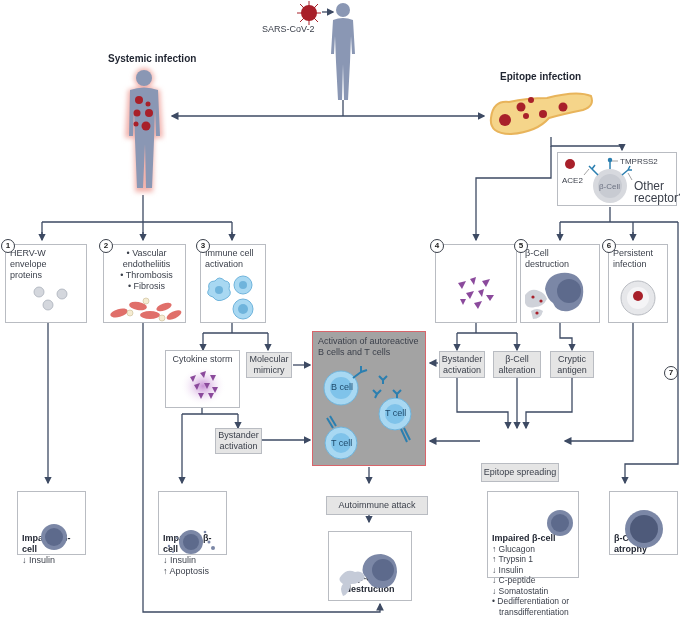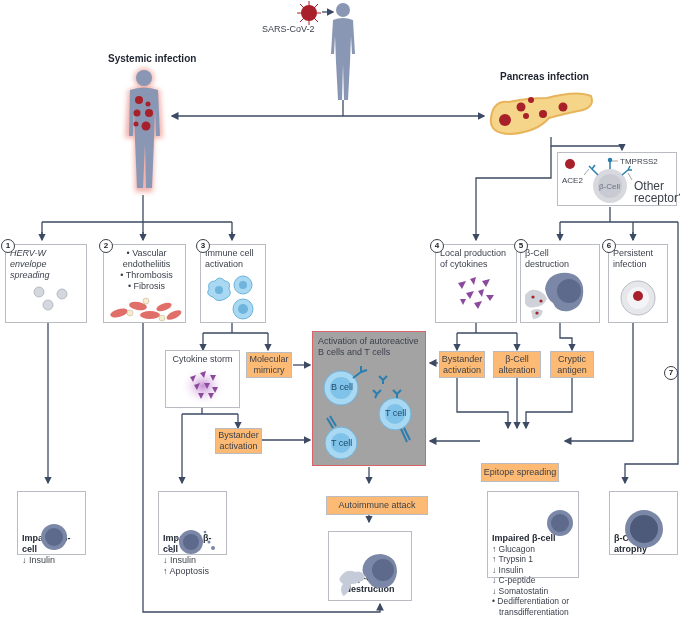--- a/index.html
+++ b/index.html
@@ -1,20 +1,20 @@
 <!DOCTYPE html>
 <html><head>
 <meta charset="utf-8">
 <style>
   html, body { margin:0; padding:0; background:#ffffff; }
   body { width:680px; height:620px; position:relative; overflow:hidden; font-family:"Liberation Sans", sans-serif; color:#3a3f4a; }
   #lines { position:absolute; left:0; top:0; width:680px; height:620px; }
   .box { position:absolute; border:1px solid #b9bcc2; background:#fff; box-sizing:border-box; font-size:9px; line-height:11px; color:#3a3f4a; }
   .box .t { padding:3px 4px; }
-  .small { position:absolute; border:1px solid #b9bcc2; background:#fdba74; box-sizing:border-box; font-size:9px; line-height:11px; text-align:center; color:#3a3f4a; display:flex; align-items:center; justify-content:center; }
+  .small { position:absolute; border:1px solid #b9bcc2; background:#e5e5e5; box-sizing:border-box; font-size:9px; line-height:11px; text-align:center; color:#3a3f4a; display:flex; align-items:center; justify-content:center; }
   .num { position:absolute; width:12px; height:12px; border:1px solid #3a3f4a; border-radius:50%; background:#fff; font-size:8px; line-height:12px; text-align:center; font-weight:bold; color:#222; }
   .title { position:absolute; font-weight:bold; font-size:10px; color:#1f2430; }
   .label { position:absolute; font-size:9px; color:#3a3f4a; }
   .bold { font-weight:bold; color:#1f2430;margin-top:38px; }
   ul { margin:0; padding:0; list-style:none; }
   .redbox { position:absolute; border:1.2px solid #d8646a; background:#a3a3a3; box-sizing:border-box; }
   svg.icon { position:absolute; overflow:visible; }
 </style>
 </head>
 <body>
@@ -120,21 +120,21 @@
   <g fill="#a8202a">
     <circle cx="21" cy="32" r="4"></circle>
       <circle cx="30" cy="36" r="2.5"></circle>
     <circle cx="19" cy="45" r="3.5"></circle>
       <circle cx="31" cy="45" r="4"></circle>
     <circle cx="18" cy="56" r="2.5"></circle>
       <circle cx="28" cy="58" r="4.5"></circle>
   </g>
 </svg>
 
-<div class="title" style="left:500px;top:71px;">Pancreas infection</div>
+<div class="title" style="left:500px;top:71px;">Epitope infection</div>
 <svg class="icon" style="left:487px;top:88px;" width="108" height="50" viewBox="0 0 108 50">
   <path d="M4,30 Q6,12 22,14 Q40,10 60,10 Q90,2 104,8 Q108,18 96,22 Q76,26 62,30 Q50,44 24,46 Q2,46 4,30 Z" fill="#f5d58a" stroke="#e8b45b" stroke-width="2"></path>
   <g fill="#a8202a">
     <circle cx="18" cy="32" r="6"></circle>
       <circle cx="34" cy="19" r="4.5"></circle>
     <circle cx="44" cy="12" r="3"></circle>
       <circle cx="39" cy="28" r="3"></circle>
     <circle cx="56" cy="26" r="4"></circle>
       <circle cx="76" cy="19" r="4.5"></circle>
   </g>
@@ -156,22 +156,22 @@
         <path d="M54,8 L60,8"></path>
         <path d="M70,20 L74,27"></path>
     </g>
   </svg>
   <div class="label" style="left:4px;top:22px;font-size:8px;">ACE2</div>
   <div class="label" style="left:62px;top:3px;font-size:8px;">TMPRSS2</div>
   <div class="label" style="left:76px;top:27px;font-size:12px;line-height:12px;width:42px;">Other receptor?</div>
   <div class="label" style="left:41px;top:28px;font-size:8px;color:#6a7080;">β-Cell</div>
 </div>
 
-<div class="box" style="left:5px;top:244px;width:82px;height:79px;font-style:italic;">
-  <div class="t"><span>HERV-W envelope</span><br><span>spreading</span></div>
+<div class="box" style="left:5px;top:244px;width:82px;height:79px;">
+  <div class="t"><span>HERV-W envelope</span><br><span>proteins</span></div>
   <svg class="icon" style="left:26px;top:40px;" width="40" height="28" viewBox="0 0 40 28">
     <g fill="#d4d7dd" stroke="#aab0ba" stroke-width="0.8">
       <circle cx="7" cy="7" r="5"></circle>
         <circle cx="30" cy="9" r="5"></circle>
         <circle cx="16" cy="20" r="5"></circle>
     </g>
   </svg>
 </div>
 <div class="num" style="left:1px;top:239px;">1</div>
 
@@ -209,21 +209,20 @@
     <g fill="#6fb4dc">
         <circle cx="14" cy="15" r="4"></circle>
         <circle cx="38" cy="10" r="4"></circle>
         <circle cx="38" cy="34" r="5"></circle>
       </g>
   </svg>
 </div>
 <div class="num" style="left:196px;top:239px;">3</div>
 
 <div class="box" style="left:435px;top:244px;width:82px;height:79px;">
-  <div class="t"><span>Local production</span><br><span>of cytokines</span></div>
   <svg class="icon" style="left:20px;top:32px;" width="40" height="34" viewBox="0 0 40 34">
     <g fill="#8b4a9c">
       <path d="M2,6 L10,4 L6,12 Z"></path>
         <path d="M14,2 L20,0 L18,8 Z"></path>
         <path d="M26,4 L34,2 L30,10 Z"></path>
       <path d="M10,16 L18,14 L14,22 Z"></path>
         <path d="M22,14 L28,12 L26,20 Z"></path>
         <path d="M30,18 L38,18 L34,24 Z"></path>
       <path d="M4,22 L10,22 L7,28 Z"></path>
         <path d="M18,26 L26,24 L22,32 Z"></path>

